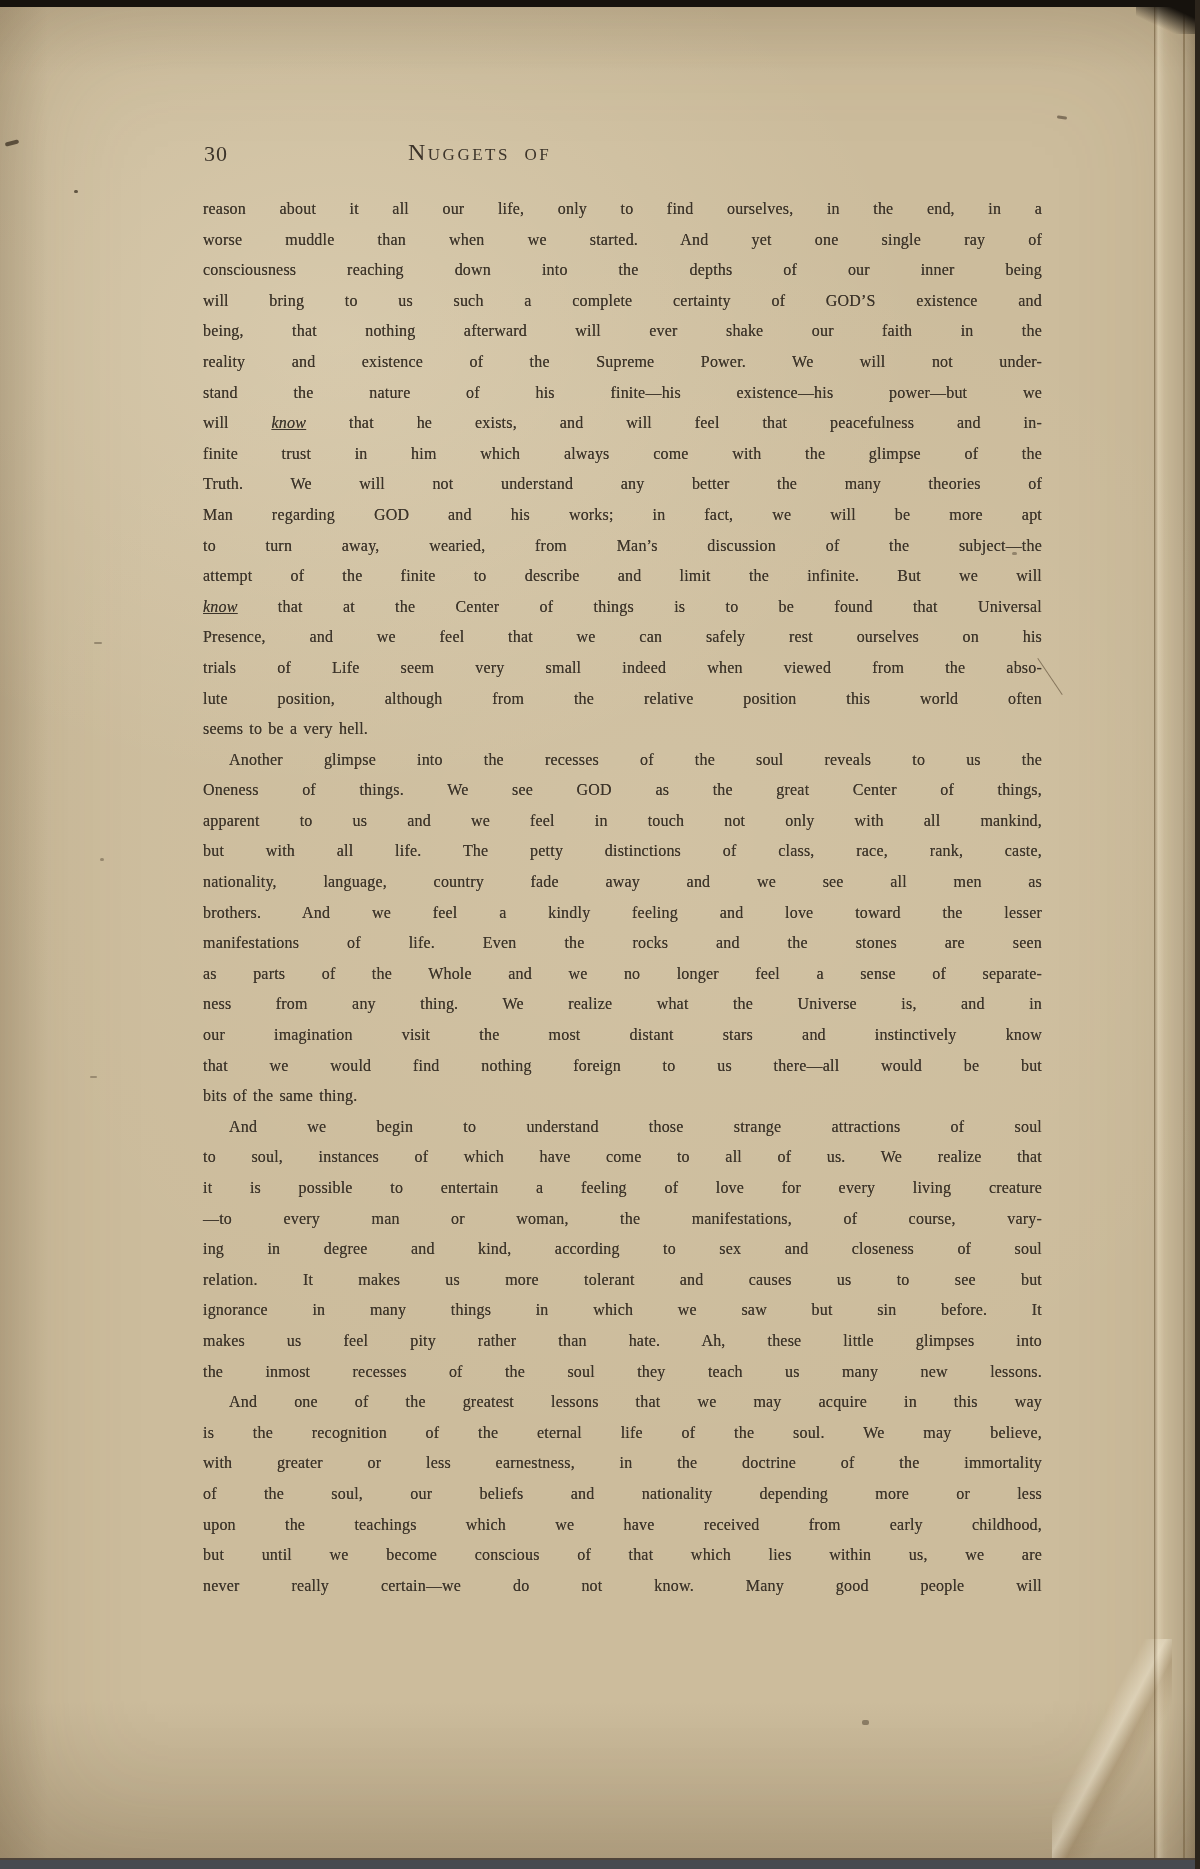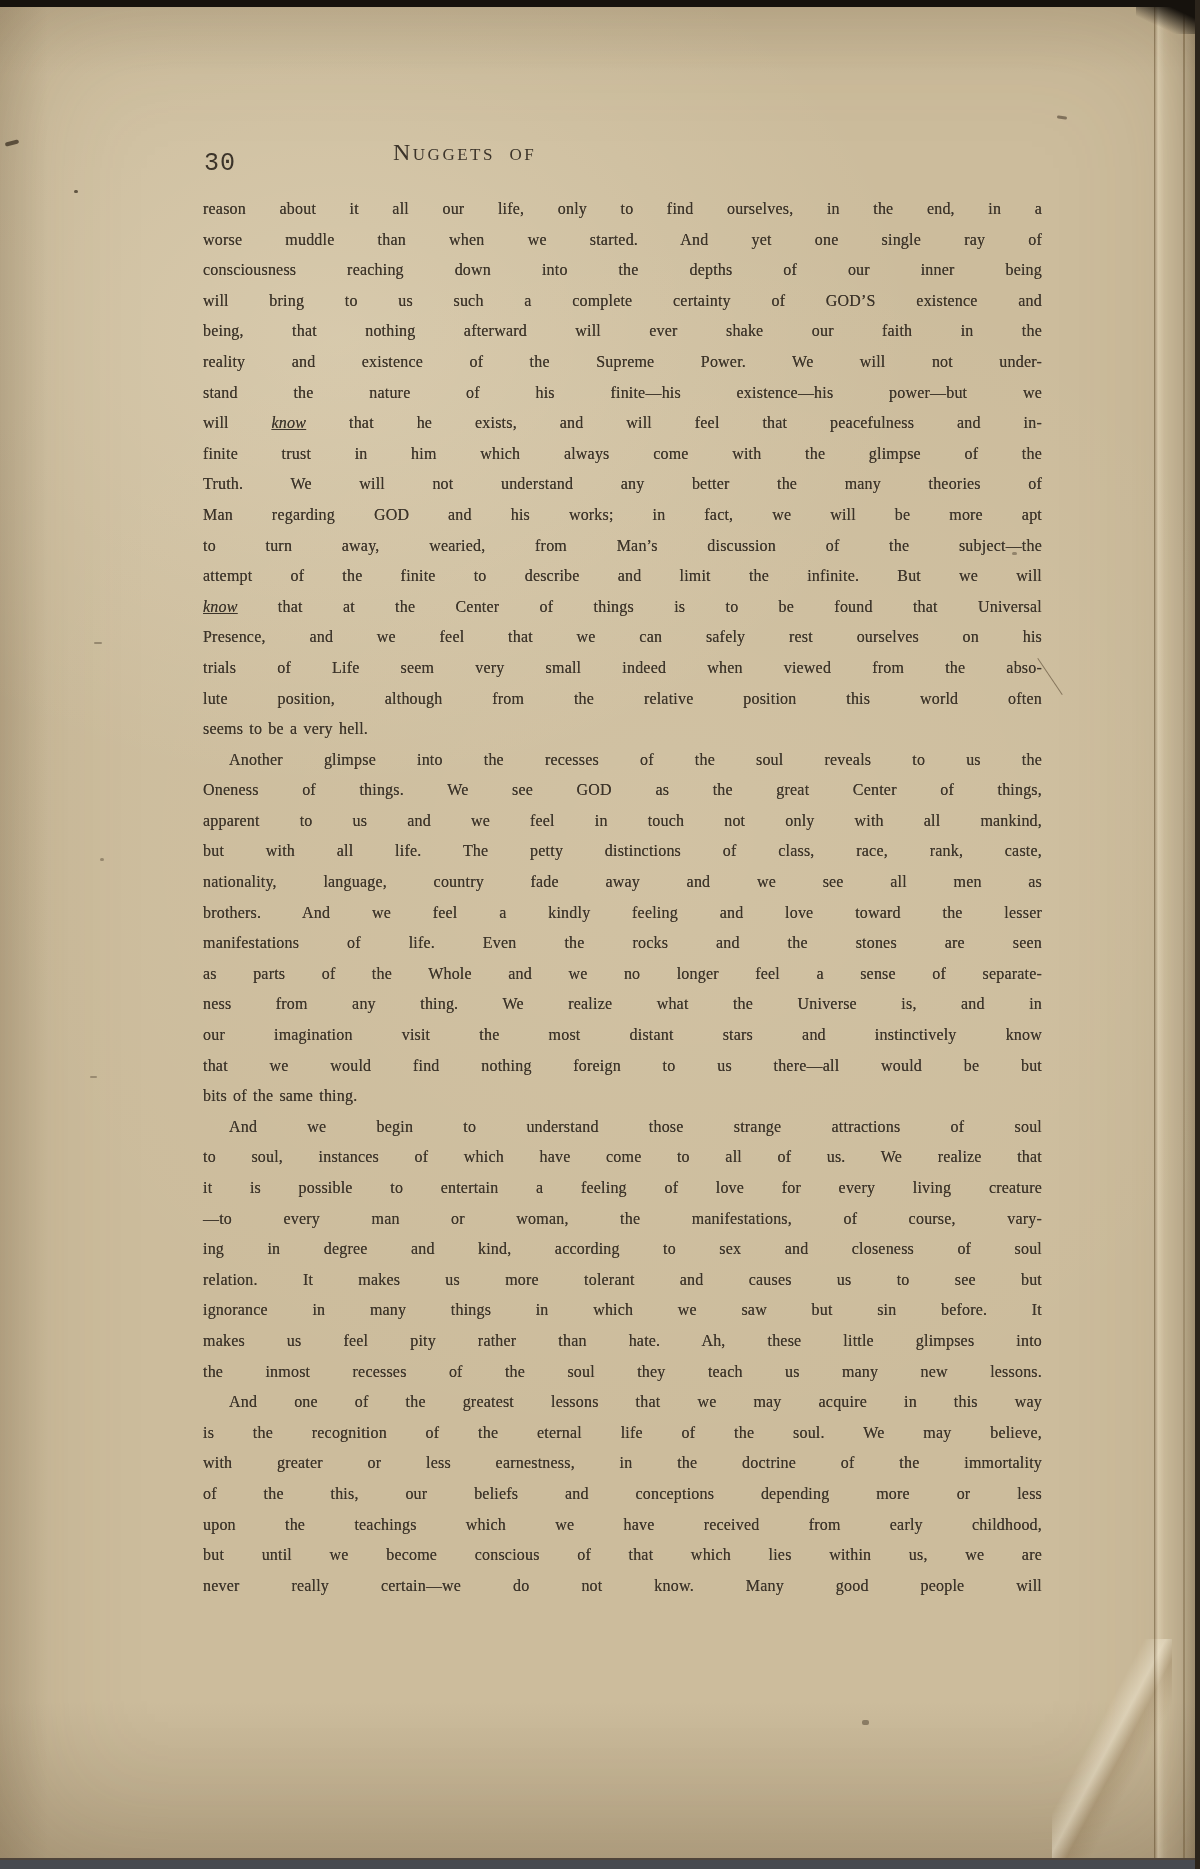--- a/index.html
+++ b/index.html
@@ -38,22 +38,22 @@
   .fore-edge::after{content:"";position:absolute;top:0;right:10px;width:2px;height:100%;
     background:linear-gradient(180deg, rgba(100,78,45,.45), rgba(100,78,45,.15) 40%, rgba(100,78,45,.4));}
   .crease{position:absolute;right:28px;bottom:0;width:120px;height:230px;z-index:3;pointer-events:none;
     background:linear-gradient(118deg, rgba(0,0,0,0) 38%, rgba(255,250,233,.38) 47%, rgba(118,90,52,.20) 54%, rgba(0,0,0,0) 64%);}
   .scratch{position:absolute;left:1028px;top:676px;width:44px;height:1px;
     background:rgba(72,56,36,.55);transform:rotate(56deg);z-index:3;}
   .speck{position:absolute;background:rgba(55,44,30,.72);border-radius:2px;z-index:3;}
   
   .text-block{position:absolute;left:203px;top:136px;width:839px;z-index:2;}
   .page-header{position:relative;height:34px;}
-  .page-num{position:absolute;left:1px;top:13px;font-size:25px;letter-spacing:1px;font-family:Liberation Mono, monospace;}
-  .running-head{position:absolute;left:190px;top:3px;font-size:24px;font-variant:small-caps;
+  .page-num{position:absolute;left:1px;top:5px;font-size:22px;letter-spacing:1px;}
+  .running-head{position:absolute;left:205px;top:3px;font-size:24px;font-variant:small-caps;
     letter-spacing:2.5px;word-spacing:6px;}
   .body-text{margin-top:24px;}
   .line{
     font-size:16px;line-height:30.6px;letter-spacing:.2px;word-spacing:2px;
     text-align:justify;text-align-last:justify;text-justify:inter-word;
     text-shadow:0 0 .5px rgba(58,48,36,.75);
   }
   .line i{font-style:italic;text-decoration:underline;}
   .line-last{text-align-last:left;}
   .line-indent{text-indent:26px;}
@@ -128,21 +128,21 @@
           <div class="line">ing in degree and kind, according to sex and closeness of soul</div>
           <div class="line">relation.  It makes us more tolerant and causes us to see but</div>
           <div class="line">ignorance in many things in which we saw but sin before.  It</div>
           <div class="line">makes us feel pity rather than hate.  Ah, these little glimpses into</div>
           <div class="line">the inmost recesses of the soul they teach us many new lessons.</div>
         </div>
         <div>
           <div class="line line-indent">And one of the greatest lessons that we may acquire in this way</div>
           <div class="line">is the recognition of the eternal life of the soul.  We may believe,</div>
           <div class="line">with greater or less earnestness, in the doctrine of the immortality</div>
-          <div class="line">of the this, our beliefs and conceptions depending more or less</div>
+          <div class="line">of the soul, our beliefs and nationality depending more or less</div>
           <div class="line">upon the teachings which we have received from early childhood,</div>
           <div class="line">but until we become conscious of that which lies within us, we are</div>
           <div class="line">never really certain—we do not know.  Many good people will</div>
         </div>
       </div>
   </div>
 
 </div>
 
 </body></html>

